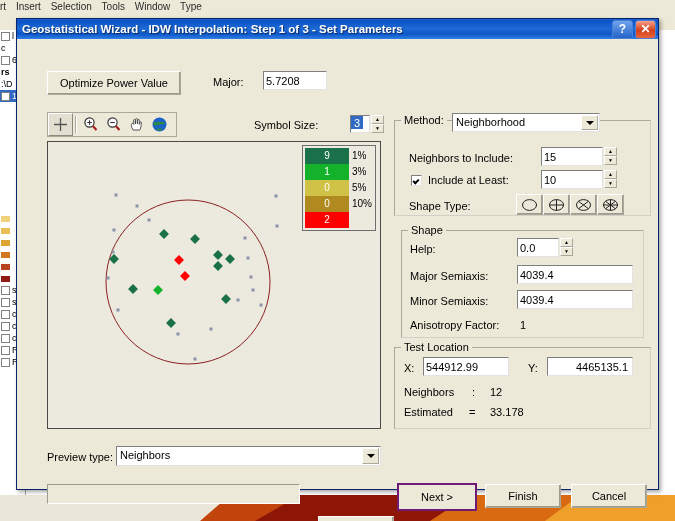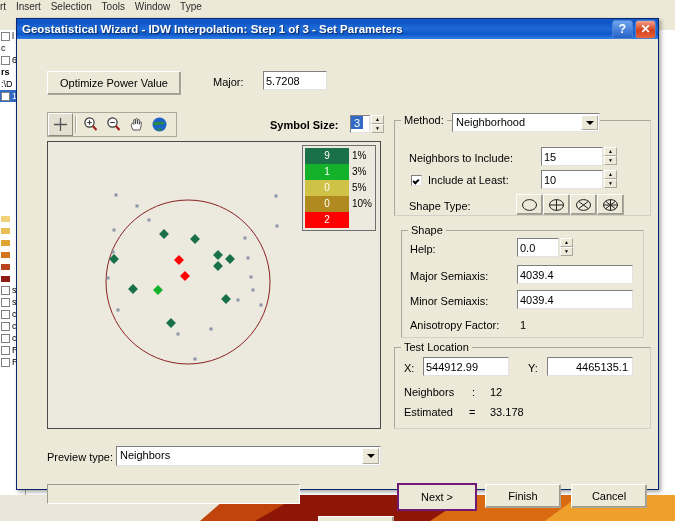--- a/index.html
+++ b/index.html
@@ -286,21 +286,21 @@
       </div>
       <div class="tool">
         <svg width="17" height="17" viewBox="0 0 17 17">
           <circle cx="8.5" cy="8.5" r="7" fill="#1b63c8"></circle>
           <path d="M2.4 6.5 C4.5 5 6 7 8 6 C9.6 5.2 11 6.5 13 5.8 L13.8 8 C11.5 9 10 7.5 8.6 8.6 C7 9.8 5 8.6 3 9.6 Z" fill="#2b8a3e"></path>
           <path d="M5 13.6 C6.5 12 8.5 13 10.4 12.2 L11.6 13.6 C9.5 15 7 15 5 13.6 Z" fill="#2b8a3e"></path>
         </svg>
       </div>
     </div>
 
-    <div class="lbl" style="left:250px;top:77px;font-weight:bold;">Symbol Size:</div>
+    <div class="lbl" style="left:234px;top:77px;">Symbol Size:</div>
     <div class="tfield" style="position:absolute;left:330px;top:73px;width:20px;height:18px;padding:0;">
       <span style="display:inline-block;background:#316ac5;color:#fff;padding:1px 3px 0 3px;font-size:11px;">3</span>
     </div>
     <div class="spin" style="left:351px;top:73px;">
       <div>▲</div>
       <div>▼</div>
     </div>
 
     <div id="preview" style="position:absolute;left:27px;top:99px;width:334px;height:288px;">
 

